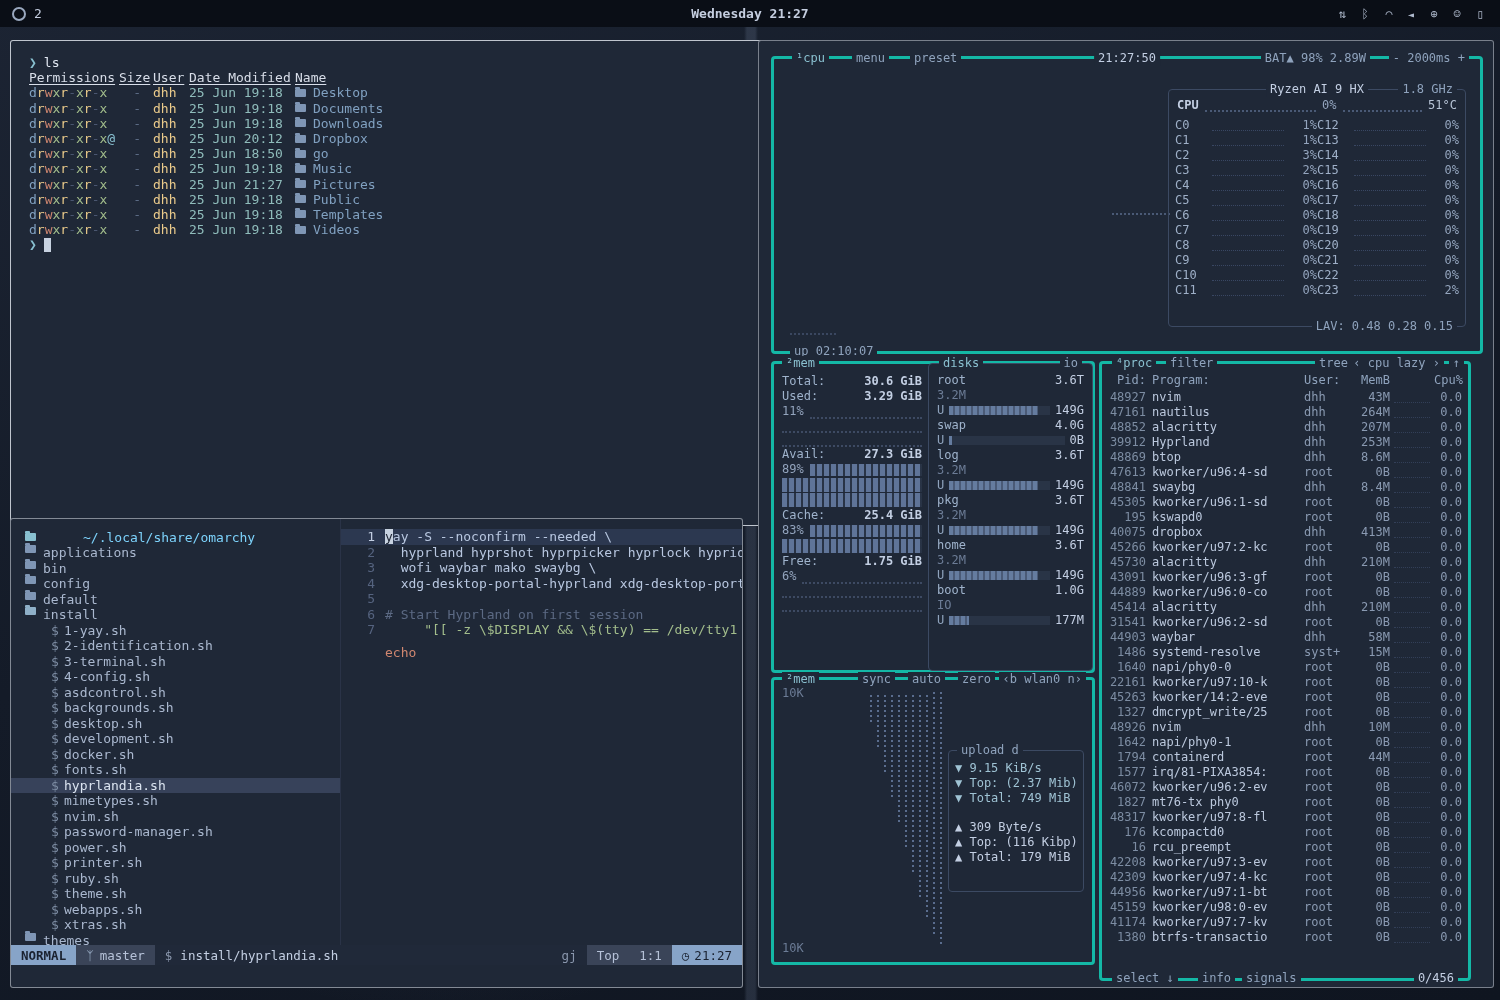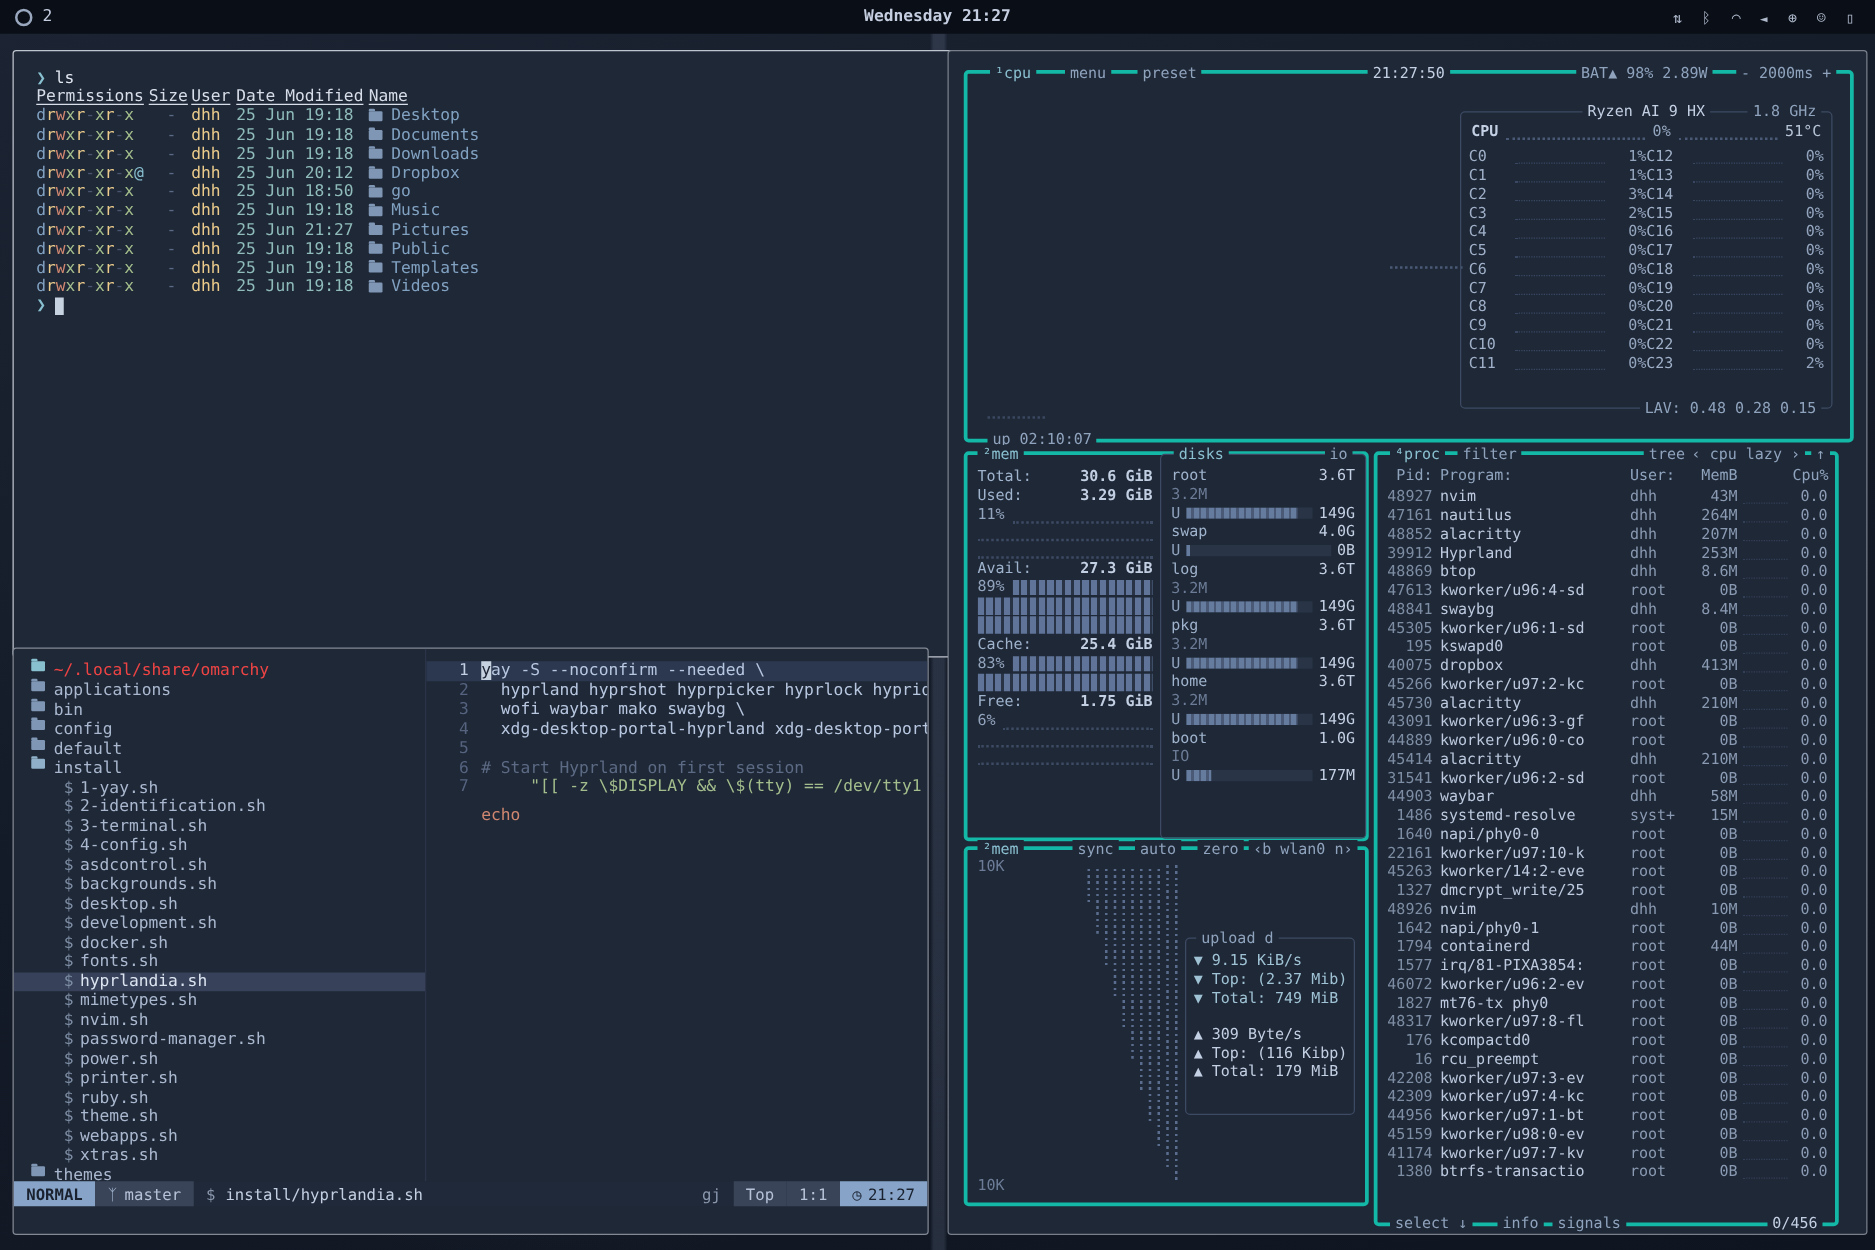--- a/index.html
+++ b/index.html
@@ -48,21 +48,21 @@
   .t-head span{color:#d8dee9;}
   .t-head .t-size{color:#d8dee9;}
   .ch-d{color:#81a1c1}.ch-r{color:#ebcb8b}.ch-w{color:#d08770}.ch-x{color:#a3be8c}
   .ch-dash{color:#4a5670}.ch-at{color:#88c0d0}
   .fico{display:inline-block;width:11px;height:8px;background:#7f96b5;border-radius:1px;position:relative;margin-right:7px;flex:0 0 auto;}
   .fico::before{content:"";position:absolute;top:-2px;left:0;width:5px;height:2px;background:inherit;border-radius:1px 1px 0 0;}
   .fico.open{background:#8fb0c8;}
   
   .nvim-main{flex:1;display:flex;min-height:0;}
   .tree{width:330px;padding-top:10px;border-right:1px solid #2a3347;overflow:hidden;box-sizing:border-box;}
-  .tree-root{color:#ef4444;display:flex;align-items:flex-start;height:16px;padding-left:14px;white-space:pre;}
+  .tree-root{color:#7dd3fc;display:flex;align-items:center;height:16px;padding-left:14px;white-space:pre;gap:40px;}
   .tree-root .fico{background:#88c0d0;}
   .tree-item{height:15.5px;display:flex;color:#aab8cf;white-space:pre;}
   .tree-item.lvl1{padding-left:14px;}
   .tree-item.lvl2{padding-left:40px;}
   .tree-item.sel{background:#37425a;color:#dbe4f0;}
   .sico{color:#7d8da3;width:13px;display:inline-block;flex:0 0 auto;}
   .sico::before{content:"$";}
   .edit{flex:1;padding-top:10px;overflow:hidden;}
   .codeline{height:15.5px;display:flex;align-items:center;white-space:pre;}
   .codeline.active{background:#2c3850;}

